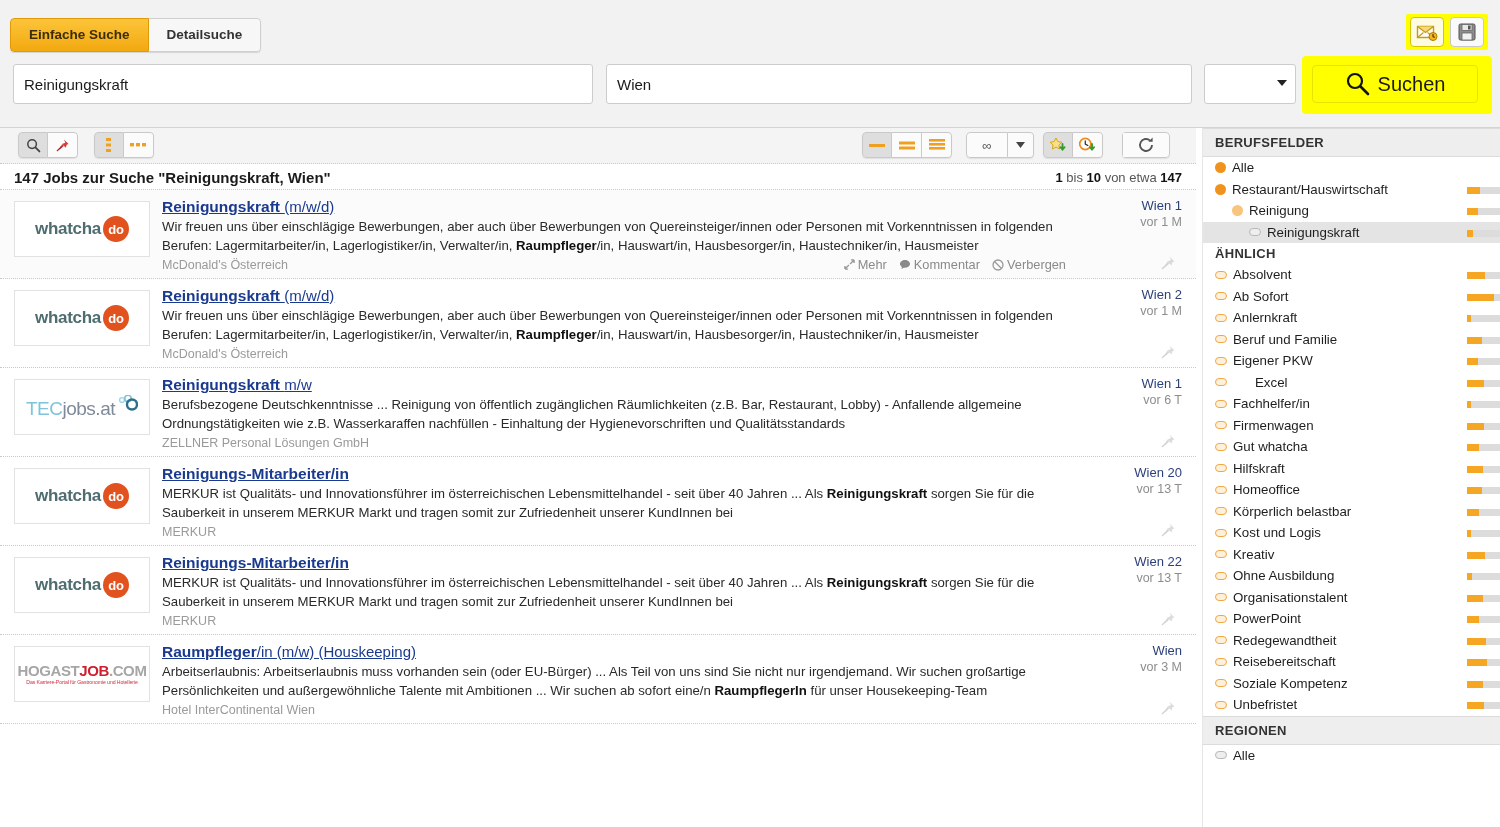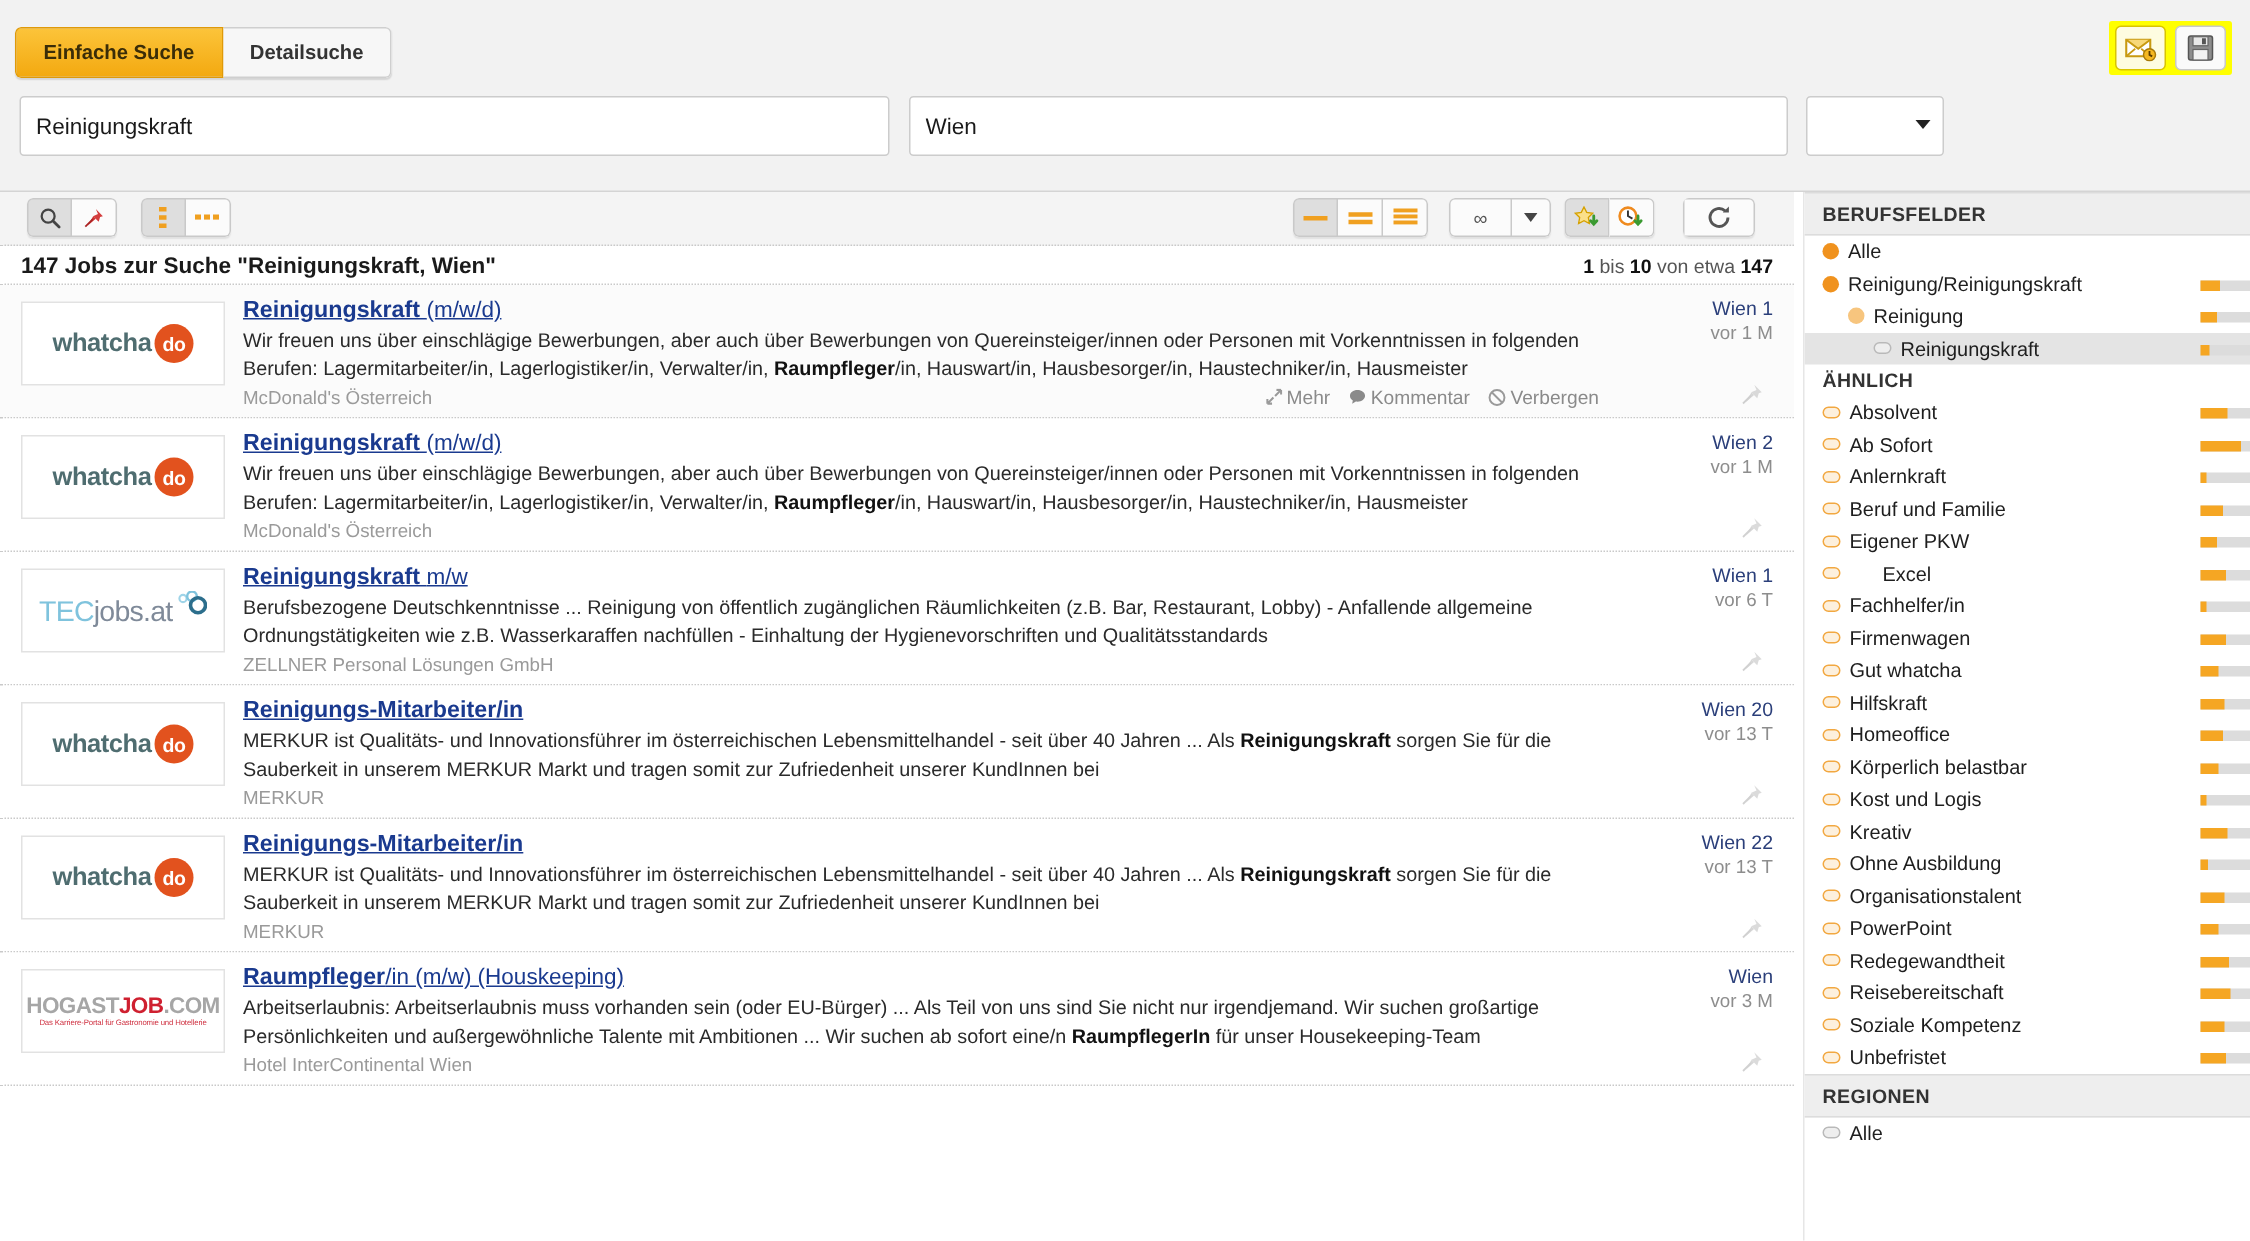--- a/index.html
+++ b/index.html
@@ -309,20 +309,29 @@
         <rect x="4" y="10" width="10" height="7" fill="#f2f2f2" stroke="#666" stroke-width=".8"></rect>
       </svg>
     </div>
   </div>
 
   <div id="fields-row">
     <input id="kw-field" class="txt-field" type="text" value="Reinigungskraft" placeholder="Jobtitel, Stichwort" style="">
     <input id="loc-field" class="txt-field" type="text" value="Wien" style="">
     <div id="sel-field">
       <span id="sel-caret"></span>
+    </div>
+    <div id="search-btn-wrap">
+      <div id="search-btn">
+        <svg width="26" height="26" viewBox="0 0 26 26">
+          <circle cx="10" cy="10" r="7" fill="none" stroke="#111" stroke-width="2.2"></circle>
+          <path d="M15.5 15.5L23 23" stroke="#111" stroke-width="2.6" stroke-linecap="round"></path>
+        </svg>
+        <span>Suchen</span>
+      </div>
     </div>
   </div>
 </div>
 
 <div id="results-col">
 
   <div id="toolbar">
     <div class="btn-group" id="grp-a">
       <div class="gbtn sel">
         <svg width="15" height="15" viewBox="0 0 16 16">
@@ -539,21 +548,21 @@
 </div>
 
 <div id="sidebar">
     <div class="side-header">BERUFSFELDER</div>
     <div class="side-item" style="padding-left: 12px;">
       <span class="ic-circle"></span>
       <span class="lbl">Alle</span>
     </div>
     <div class="side-item" style="padding-left: 12px;">
       <span class="ic-circle"></span>
-      <span class="lbl">Reinigung/Reinigungskraft</span>
+      <span class="lbl">Restaurant/Hauswirtschaft</span>
       <span class="bar">
         <i style="width:30%"></i>
       </span>
     </div>
     <div class="side-item" style="padding-left: 29px;">
       <span class="ic-circle light"></span>
       <span class="lbl">Reinigung</span>
       <span class="bar">
         <i style="width:26%"></i>
       </span>

